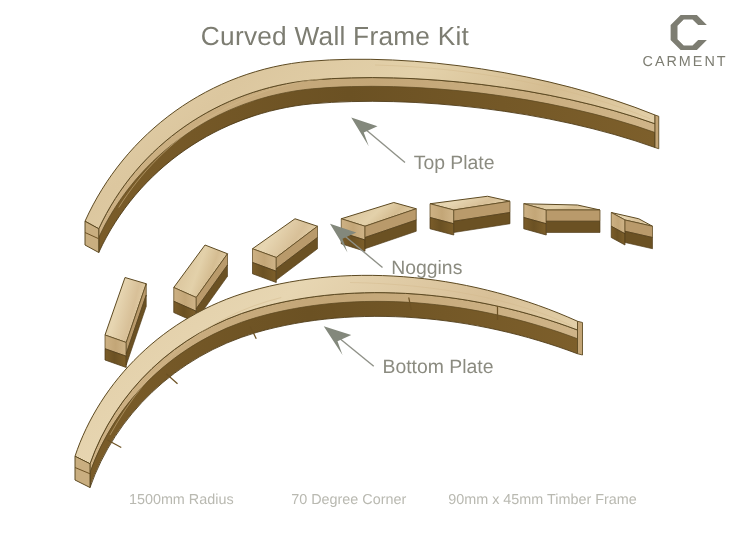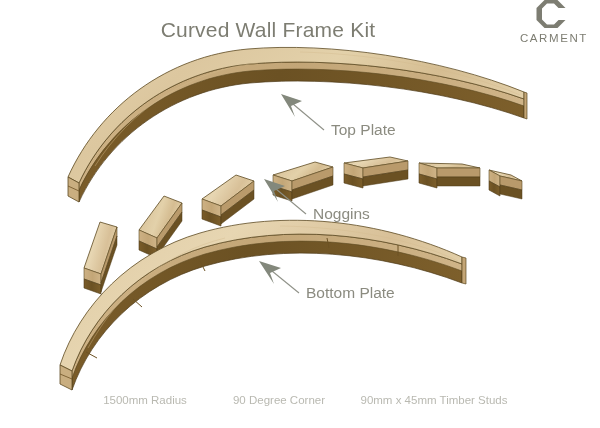--- a/index.html
+++ b/index.html
@@ -24,23 +24,23 @@
     width: 536px;
     text-align: center;
     font-size: 21px;
     font-weight: 400;
     color: #7d7d72;
     letter-spacing: 0.2px;
   }
   #brand {
     position: absolute;
     right: 12px;
-    top: 0;
+    top: 12px;
     width: 74px;
-    text-align: right;
+    text-align: left;
   }
   #brand .mark {
     display: block;
     margin: 0 auto;
   }
   #brand .wordmark {
     display: block;
     margin-top: 3px;
     font-size: 11.5px;
     letter-spacing: 1.6px;
@@ -244,17 +244,17 @@
 
     <g>
       <path class="leader" d="M 299,293 L 272,271"></path>
       <path class="arrowhead" d="M 259,261 L 281,268 L 270,273 L 274,284 Z"></path>
       <text class="callout-text" x="306" y="298">Bottom Plate</text>
     </g>
   </svg>
 
   <div id="footer">
     <div class="footer-note fn0">1500mm Radius</div>
-    <div class="footer-note fn1">90 Degree Corner</div>
-    <div class="footer-note fn2">90mm x 45mm Timber Studs</div>
+    <div class="footer-note fn1">70 Degree Corner</div>
+    <div class="footer-note fn2">90mm x 45mm Timber Frame</div>
   </div>
 
 </div>
 
 </body></html>

